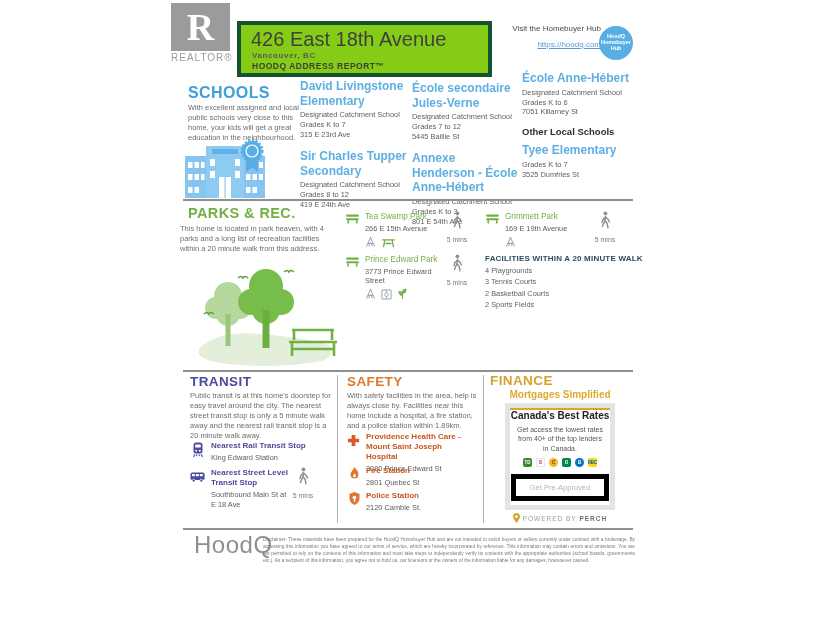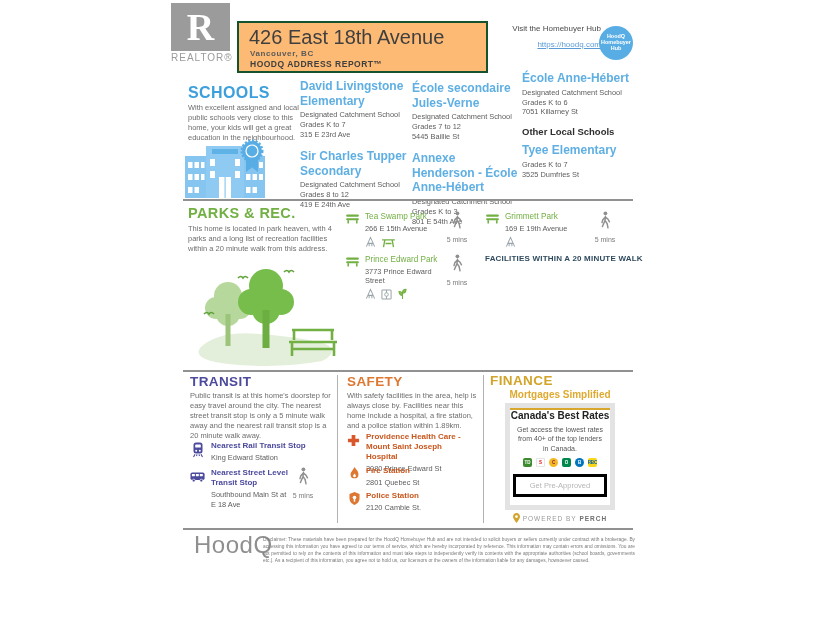--- a/index.html
+++ b/index.html
@@ -6,21 +6,21 @@
   html,body{margin:0;padding:0;background:#fff;}
   .page{position:relative;width:825px;height:619px;background:#fff;overflow:hidden;
         font-family:"Liberation Sans",sans-serif;color:#5c5c5c;}
   .abs{position:absolute;}
 
   
   .realtor-box{left:171px;top:3px;width:59px;height:48px;background:#9b9b9b;
     display:flex;align-items:center;justify-content:center;}
   .realtor-r{color:#fff;font-family:"Liberation Serif",serif;font-weight:bold;font-size:38px;line-height:1;}
   .realtor-word{left:171px;top:52px;width:62px;font-size:10px;color:#9b9b9b;letter-spacing:1px;}
-  .header-box{left:237px;top:21px;width:247px;height:48px;border:2px solid #14532d;background:#fdba74;}
+  .header-box{left:237px;top:21px;width:247px;height:48px;border:4px solid #14532d;background:#84cc16;}
   .hb-title{position:absolute;left:10px;top:3px;font-size:20px;color:#3f3f3f;}
   .hb-sub{position:absolute;left:11px;top:26px;font-size:8px;color:#5a5a5a;font-weight:bold;letter-spacing:.6px;}
   .hb-report{position:absolute;left:11px;top:36px;font-size:8.5px;color:#3f3f3f;font-weight:bold;letter-spacing:.5px;}
   .hub-block{left:505px;top:24px;width:96px;text-align:right;}
   .hub-text{font-size:8px;color:#4a4a4a;}
   .hub-link{font-size:8px;color:#5b9bd5;text-decoration:underline;display:inline-block;margin-top:3px;}
   .badge{left:599px;top:26px;width:34px;height:34px;border-radius:50%;background:#58ade4;
     display:flex;flex-direction:column;align-items:center;justify-content:center;}
   .badge-inner{transform:scale(.68);text-align:center;color:#fff;font-size:8px;line-height:1.15;font-weight:bold;white-space:nowrap;}
 
@@ -60,21 +60,21 @@
 
   
   .mort-sub{font-size:10px;font-weight:bold;color:#dfa92f;text-align:center;}
   .f-card{left:505px;top:403px;width:110px;height:107px;background:#e3e3e3;box-sizing:border-box;padding:5px;}
   .f-inner{background:#fff;height:100%;box-sizing:border-box;border-top:2.5px solid #d9a62e;text-align:center;}
   .f-title{font-size:10px;font-weight:bold;color:#222;}
   .f-text{font-size:7px;color:#555;line-height:1.35;width:86px;margin:4px auto 0;}
   .lenders{display:flex;justify-content:center;gap:4px;margin-top:5px;}
   .lender{width:9px;height:9px;border-radius:2px;font-size:4.5px;font-weight:bold;
     display:flex;align-items:center;justify-content:center;overflow:hidden;}
-  .f-btn{display:inline-block;margin-top:7px;border:3px solid #000000;background:#fff;color:#b5b5b5;
+  .f-btn{display:inline-block;margin-top:7px;border:5px solid #000000;background:#fff;color:#b5b5b5;
     font-size:7.5px;padding:4px 14px;font-family:"Liberation Sans",sans-serif;}
   .powered{left:505px;top:513px;width:110px;text-align:center;font-size:6.5px;color:#9a9a9a;letter-spacing:1px;}
   .powered b{color:#6f6f6f;}
 
   
   .hoodq-logo{left:194px;top:531px;font-size:24px;color:#8f8f8f;letter-spacing:.5px;}
   .disc-wrap{left:263px;top:536px;width:372px;height:26px;overflow:visible;}
   .disc{width:620px;font-size:8px;line-height:1.45;color:#7a7a7a;text-align:justify;
     transform:scale(.6);transform-origin:0 0;}
 </style>
@@ -188,21 +188,21 @@
     <div class="school">
       <div class="school-name">Tyee Elementary</div>
       <div class="school-line">Grades K to 7</div>
       <div class="school-line">3525 Dumfries St</div>
     </div>
   </div>
 
   <div class="abs hrule" style="top:199px;"></div>
 
   <div class="abs sec-title t-parks" style="left:188px;top:205px;">PARKS &amp; REC.</div>
-  <div class="abs intro" style="left:188px;top:224px;width:160px;">This home is located in park heaven, with 4 parks and a long list of recreation facilities within a 20 minute walk from this address.</div>
+  <div class="abs intro" style="left:180px;top:224px;width:160px;">This home is located in park heaven, with 4 parks and a long list of recreation facilities within a 20 minute walk from this address.</div>
 
   <div class="abs" style="left:188px;top:252px;">
     <svg width="155" height="118" viewBox="0 0 155 118">
       <path d="M12 96 Q30 78 72 82 Q122 86 140 93 Q150 101 134 109 Q90 117 40 112 Q4 108 12 96 Z" fill="#e4efdb"></path>
       <g fill="#b7d89c">
         <circle cx="40" cy="44" r="14"></circle>
           <circle cx="28" cy="56" r="11"></circle>
           <circle cx="52" cy="56" r="11"></circle>
           <circle cx="40" cy="62" r="12"></circle>
       </g>
@@ -311,20 +311,26 @@
   </div>
   <div class="abs walk" style="left:444px;top:254px;">
     <svg width="12" height="19" viewBox="0 0 14 22">
       <circle cx="7.5" cy="2.6" r="2.2" fill="#8f8f8f"></circle>
       <path d="M7.5 6 L7 11 L4 18 M7 11 L9.5 14.5 L10.5 19.5 M7.5 7 L4.5 10 L3.5 13.5 M7.5 7 L10.5 9.5 L12.2 12.5" stroke="#8f8f8f" stroke-width="1.7" fill="none" stroke-linecap="round"></path>
     </svg>
     <div class="walk-label">5 mins</div>
   </div>
 
   <div class="abs fac-title" style="left:485px;top:254px;width:165px;">FACILITIES WITHIN A 20 MINUTE WALK</div>
+  <div class="abs" style="left:485px;top:265px;width:72px;">
+    <div class="fac-item">4 Playgrounds</div>
+    <div class="fac-item">3 Tennis Courts</div>
+    <div class="fac-item">2 Basketball Courts</div>
+    <div class="fac-item">2 Sports Fields</div>
+  </div>
 
   <div class="abs hrule" style="top:370px;"></div>
   <div class="abs vrule" style="left:337px;top:375px;height:148px;"></div>
   <div class="abs vrule" style="left:483px;top:375px;height:148px;"></div>
 
   <div class="abs sec-title t-transit" style="left:190px;top:374px;">TRANSIT</div>
   <div class="abs intro" style="left:190px;top:391px;width:142px;">Public transit is at this home's doorstep for easy travel around the city. The nearest street transit stop is only a 5 minute walk away and the nearest rail transit stop is a 20 minute walk away.</div>
 
   <div class="abs purple" style="left:190px;top:441px;width:125px;">
     <svg class="abs" style="left:2px;top:1px;" width="12" height="16" viewBox="0 0 12 16">

